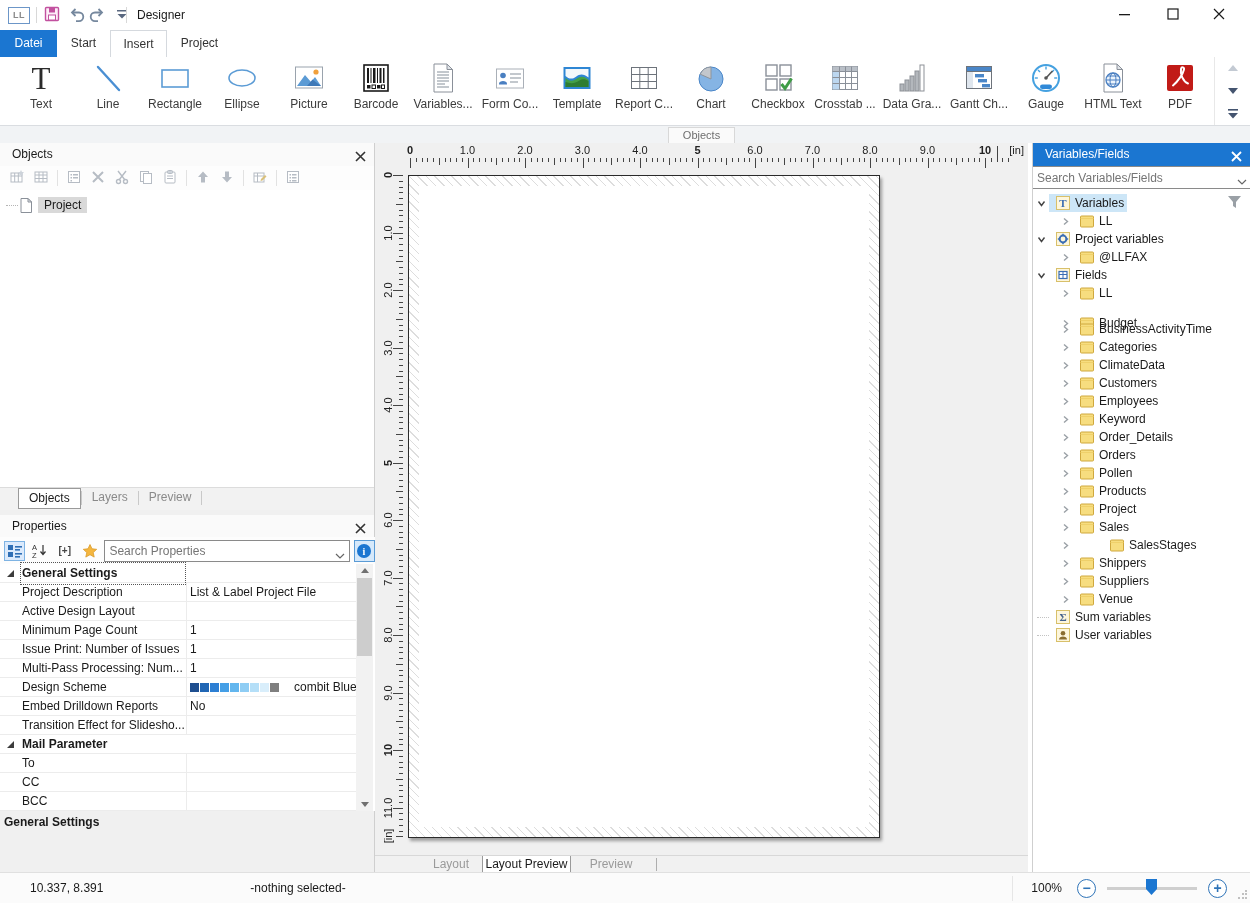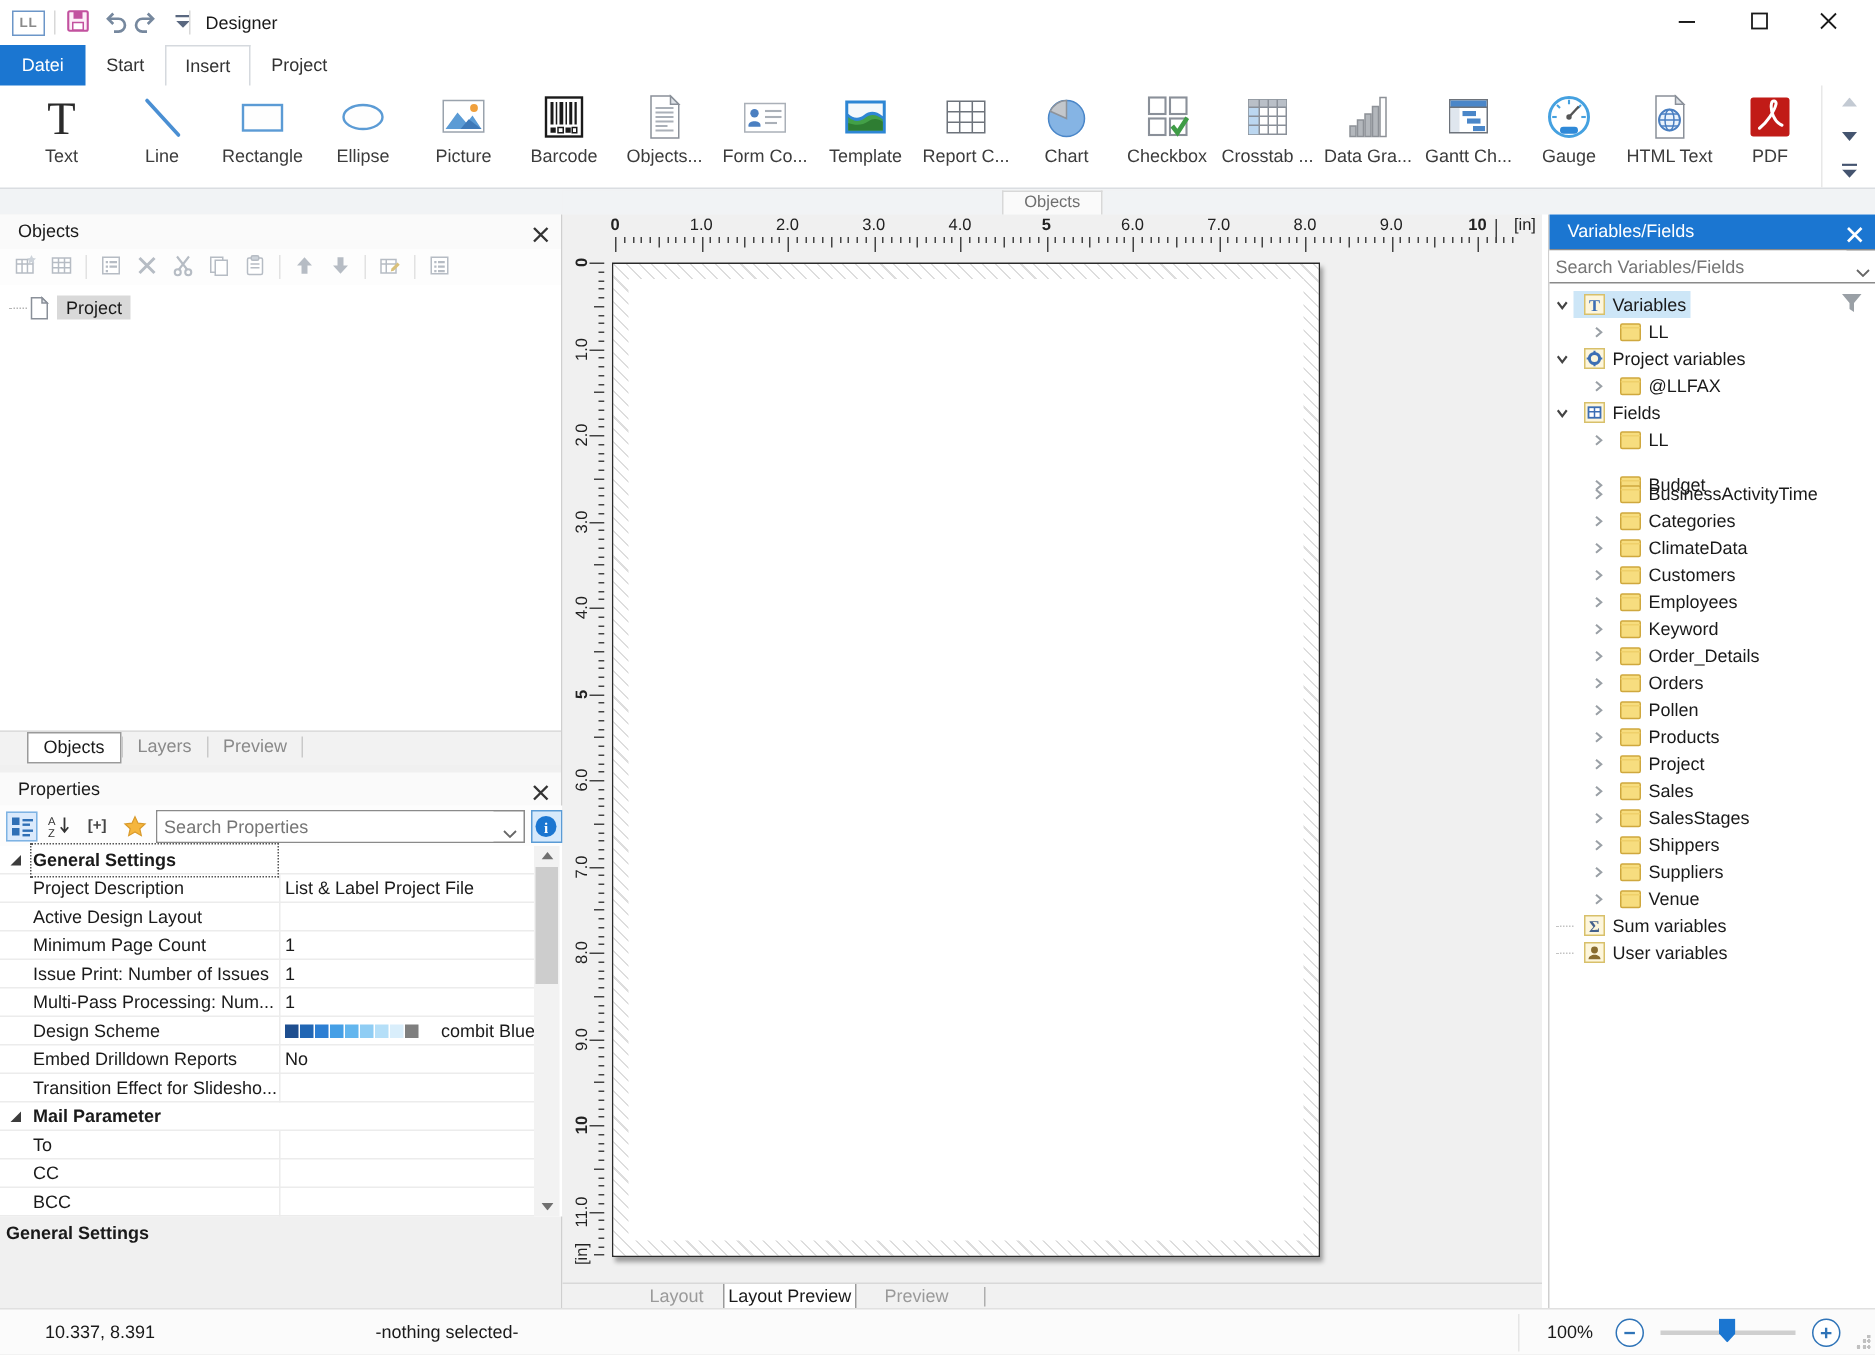--- a/index.html
+++ b/index.html
@@ -254,21 +254,21 @@
               <g stroke="#aab0b8" stroke-width="1.4">
                 <path d="M10 10 h12"></path>
                 <path d="M10 13 h12"></path>
                 <path d="M10 16 h12"></path>
                 <path d="M10 19 h12"></path>
                 <path d="M10 22 h8"></path>
                 <path d="M10 25 h12"></path>
               </g>
             </svg>
           </div>
-                   <div class="rlabel">Objects...</div>
+                   <div class="rlabel">Variables...</div>
         </div>
         <div class="abs ritem" style="left: 477px;">
           <div class="ricon">
             <svg width="32" height="32" viewBox="0 0 32 32" xmlns="http://www.w3.org/2000/svg">
               <rect x="2.5" y="7" width="27" height="19" fill="#fff" stroke="#aab0b8"></rect>
               <circle cx="9" cy="13.5" r="2.8" fill="#4a7fc1"></circle>
               <path d="M5 21.5 c0-3.5 8-3.5 8 0 v1 h-8 z" fill="#4a7fc1"></path>
               <g stroke="#aab0b8" stroke-width="1.4">
                 <path d="M16 12 h11"></path>
                 <path d="M16 16 h11"></path>
@@ -1264,21 +1264,21 @@
           <span class="" style="display:flex;align-items:center;padding:1px 3px 1px 2px">
              <span style="display:flex;margin-left:4px">
               <svg width="16" height="16" viewBox="0 0 16 16" xmlns="http://www.w3.org/2000/svg">
                 <rect x="1.5" y="3" width="13" height="11" rx="1" fill="#f7dd7f" stroke="#cfa83e"></rect>
                 <path d="M1.5 5.5 h13" stroke="#efd06a"></path>
               </svg>
             </span>
              <span class="lbl">Sales</span>
            </span>
         </div>
-        <div class="vrow" style="top: 346px; left: 28px;">
+        <div class="vrow" style="top: 346px; left: 28px; gap: 30px;">
           <span style="display:flex;width:12px">
             <svg width="9" height="9" viewBox="0 0 9 9" xmlns="http://www.w3.org/2000/svg">
               <path d="M3 1.5 L6.5 4.5 L3 7.5" fill="none" stroke="#9aa0a6" stroke-width="1.4"></path>
             </svg>
           </span>
           <span class="" style="display:flex;align-items:center;padding:1px 3px 1px 2px">
              <span style="display:flex;margin-left:4px">
               <svg width="16" height="16" viewBox="0 0 16 16" xmlns="http://www.w3.org/2000/svg">
                 <rect x="1.5" y="3" width="13" height="11" rx="1" fill="#f7dd7f" stroke="#cfa83e"></rect>
                 <path d="M1.5 5.5 h13" stroke="#efd06a"></path>

